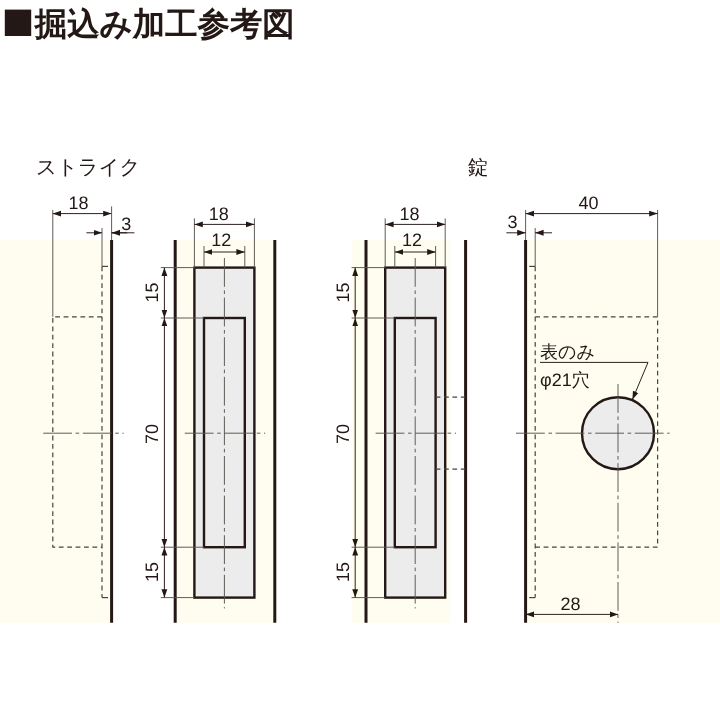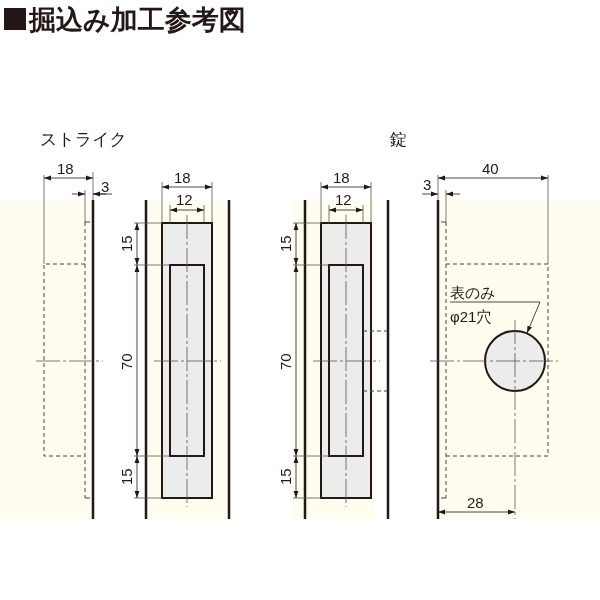--- a/index.html
+++ b/index.html
@@ -15,21 +15,21 @@
   </style>
 </head>
 <body>
 
 <div id="stage">
 
   <div class="title">
     <span class="sq"></span><span>掘込み加工参考図</span>
   </div>
 
-  <div class="lbl" style="left:40px; top:128px;">ストライク</div>
+  <div class="lbl" style="left:30px; top:128px;">ストライク</div>
   <div class="lbl" style="left:390px; top:128px;">錠</div>
 
   <svg width="600" height="600" viewBox="0 0 600 600" style="position:absolute;left:0;top:0;">
     <defs>
       <marker id="arr" viewBox="0 0 10 10" refX="10" refY="5" markerWidth="7" markerHeight="7" orient="auto-start-reverse" markerUnits="userSpaceOnUse">
         <path d="M0,1.5 L10,5 L0,8.5 z" fill="#231815"></path>
       </marker>
     </defs>
 
     <g>

